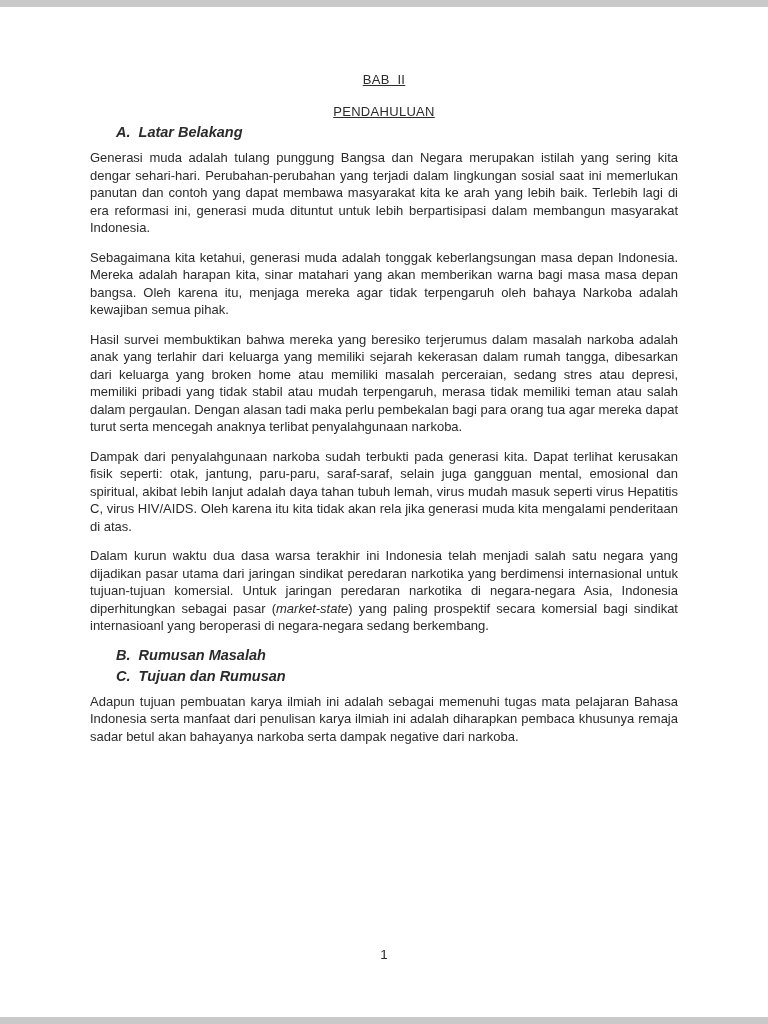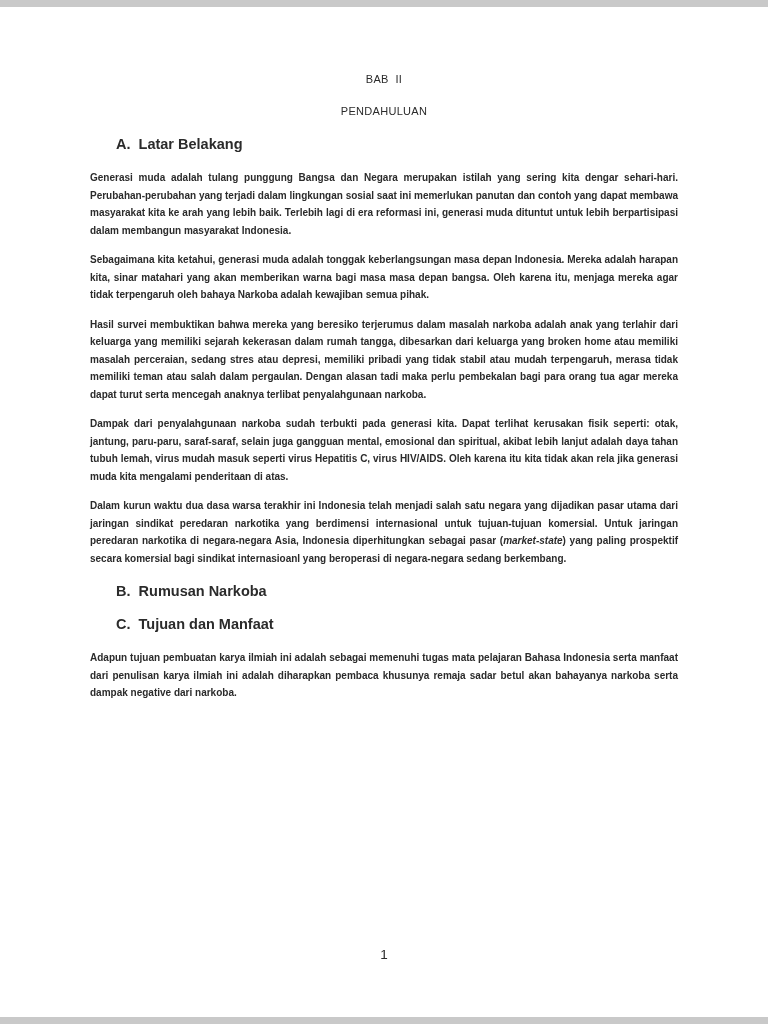--- a/index.html
+++ b/index.html
@@ -26,46 +26,47 @@
     height: 1010px;
     background: #ffffff;
     box-sizing: border-box;
     padding: 64px 90px 0 90px;
     color: #2b2b2b;
   }
   .title-block {
     text-align: center;
   }
   .doc-title {
-    font-size: 11px;
+    font-size: 13px;
     line-height: 17px;
     white-space: pre;
     letter-spacing: 0.3px;
+    text-decoration: underline;
   }
   .doc-title.chapter {
     margin-bottom: 15px;
   }
   .doc-title.main {
     margin-bottom: 1px;
   }
   .section-heading {
     font-size: 14.5px;
     line-height: 17px;
     font-weight: bold;
-    margin: 16px 0;
+    margin: 4px 0;
     padding-left: 26px;
     white-space: pre;
+    font-style: italic;
   }
   p.body-par {
-    font-size: 10px;
+    font-size: 13px;
     line-height: 17.5px;
-    margin: 0 0 12px 0;
+    margin: 8px 0 12px 0;
     text-align: justify;
     text-justify: inter-word;
-    font-weight: bold;
   }
   p.body-par em {
     font-style: italic;
   }
   .page-number {
     position: absolute;
     bottom: 55px;
     left: 0;
     width: 100%;
     text-align: center;
@@ -89,23 +90,23 @@
     <p class="body-par">Generasi muda adalah tulang punggung Bangsa dan Negara merupakan istilah yang sering kita dengar sehari-hari. Perubahan-perubahan yang terjadi dalam lingkungan sosial saat ini memerlukan panutan dan contoh yang dapat membawa masyarakat kita ke arah yang lebih baik. Terlebih lagi di era reformasi ini, generasi muda dituntut untuk lebih berpartisipasi dalam membangun masyarakat Indonesia.</p>
 
     <p class="body-par">Sebagaimana kita ketahui, generasi muda adalah tonggak keberlangsungan masa depan Indonesia. Mereka adalah harapan kita, sinar matahari yang akan memberikan warna bagi masa masa depan bangsa. Oleh karena itu, menjaga mereka agar tidak terpengaruh oleh bahaya Narkoba adalah kewajiban semua pihak.</p>
 
     <p class="body-par">Hasil survei membuktikan bahwa mereka yang beresiko terjerumus dalam masalah narkoba adalah anak yang terlahir dari keluarga yang memiliki sejarah kekerasan dalam rumah tangga, dibesarkan dari keluarga yang broken home atau memiliki masalah perceraian, sedang stres atau depresi, memiliki pribadi yang tidak stabil atau mudah terpengaruh, merasa tidak memiliki teman atau salah dalam pergaulan. Dengan alasan tadi maka perlu pembekalan bagi para orang tua agar mereka dapat turut serta mencegah anaknya terlibat penyalahgunaan narkoba.</p>
 
     <p class="body-par">Dampak dari penyalahgunaan narkoba sudah terbukti pada generasi kita. Dapat terlihat kerusakan fisik seperti: otak, jantung, paru-paru, saraf-saraf, selain juga gangguan mental, emosional dan spiritual, akibat lebih lanjut adalah daya tahan tubuh lemah, virus mudah masuk seperti virus Hepatitis C, virus HIV/AIDS. Oleh karena itu kita tidak akan rela jika generasi muda kita mengalami penderitaan di atas.</p>
 
     <p class="body-par"><span>Dalam kurun waktu dua dasa warsa terakhir ini Indonesia telah menjadi salah satu negara yang dijadikan pasar utama dari jaringan sindikat peredaran narkotika yang berdimensi internasional untuk tujuan-tujuan komersial. Untuk jaringan peredaran narkotika di negara-negara Asia, Indonesia diperhitungkan sebagai pasar (</span><em>market-state</em><span>) yang paling prospektif secara komersial bagi sindikat internasioanl yang beroperasi di negara-negara sedang berkembang.</span></p>
 
-    <div class="section-heading">B.  Rumusan Narkoba</div>
+    <div class="section-heading">B.  Rumusan Masalah</div>
 
 
-    <div class="section-heading">C.  Tujuan dan Manfaat</div>
+    <div class="section-heading">C.  Tujuan dan Rumusan</div>
 
     <p class="body-par">Adapun tujuan pembuatan karya ilmiah ini adalah sebagai memenuhi tugas mata pelajaran Bahasa Indonesia serta manfaat dari penulisan karya ilmiah ini adalah diharapkan pembaca khusunya remaja sadar betul akan bahayanya narkoba serta dampak negative dari narkoba.</p>
 
     <div class="page-number">1</div>
 
   </div>
 </div>
 
 </body></html>

